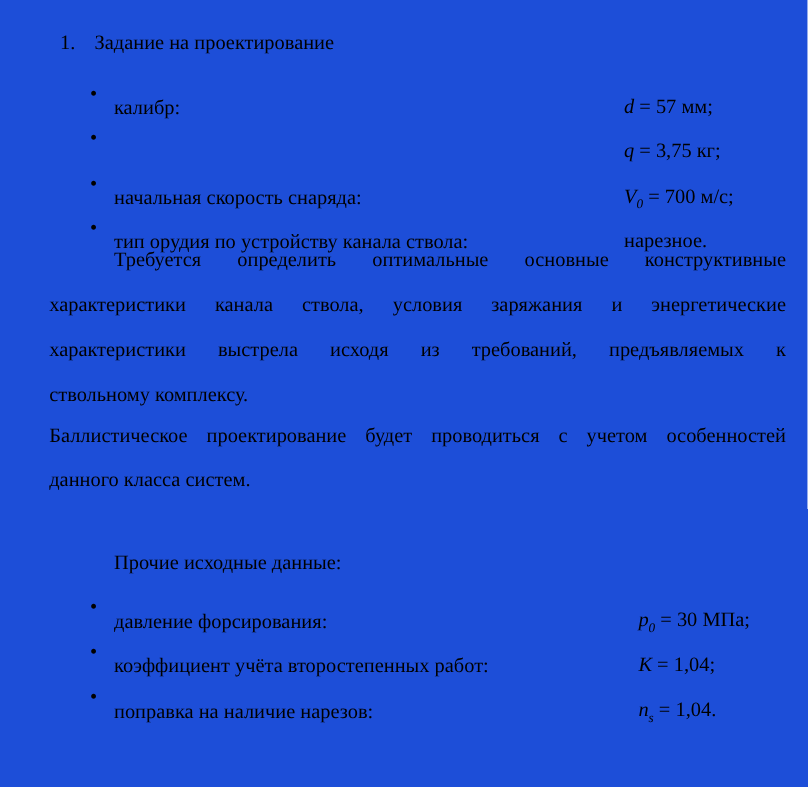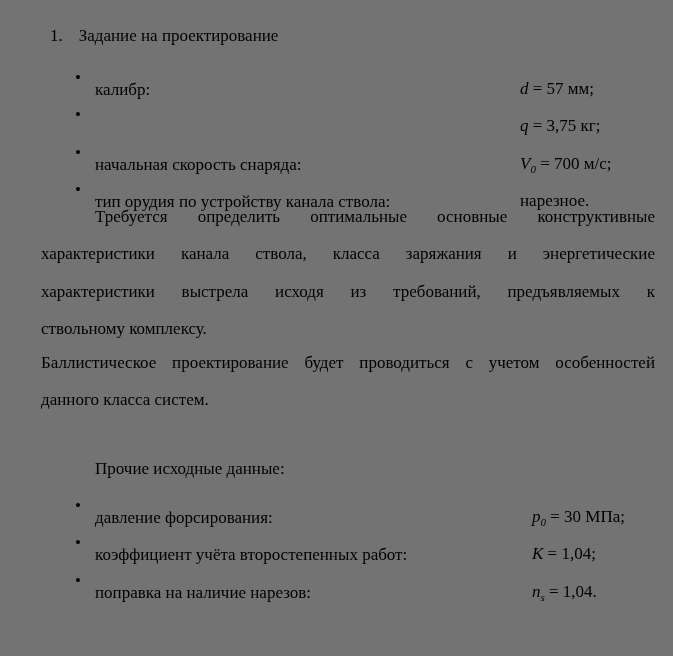--- a/index.html
+++ b/index.html
@@ -1,20 +1,20 @@
 <!DOCTYPE html>
 <html><head>
 <meta charset="utf-8">
 <style>
   html, body { margin: 0; padding: 0; background: #ffffff; }
   .page {
     position: relative;
     width: 673px;
     height: 656px;
-    background: #737373;
+    background: #1d4ed8;
     font-family: "Liberation Serif", "DejaVu Serif", serif;
     font-size: 17px;
     color: #000000;
     overflow: hidden;
   }
   .title { position: absolute; left: 50px; top: 26px; line-height: 20px; white-space: nowrap; }
   .title-num { display: inline-block; margin-right: 16px; }
 
   .bullets { list-style: none; margin: 0; padding: 0; position: absolute; left: 41px; right: 0; }
   .spec-list  { top: 59px;  }
@@ -61,21 +61,21 @@
     </li>
     <li class="bullet-row">
       <span class="marker">•</span>
       <span class="label">тип орудия по устройству канала ствола:</span>
       <span class="value"><i></i><sub></sub><span>нарезное.</span></span>
     </li>
   </ul>
 
   <div class="para para-1">
     <div class="line first">Требуется определить оптимальные основные конструктивные</div>
-    <div class="line">характеристики канала ствола, класса заряжания и энергетические</div>
+    <div class="line">характеристики канала ствола, условия заряжания и энергетические</div>
     <div class="line">характеристики выстрела исходя из требований, предъявляемых к</div>
     <div class="line last">ствольному комплексу.</div>
   </div>
 
   <div class="para para-2">
     <div class="line">Баллистическое проектирование будет проводиться с учетом особенностей</div>
     <div class="line last">данного класса систем.</div>
   </div>
 
   <div class="sub-heading">Прочие исходные данные:</div>

